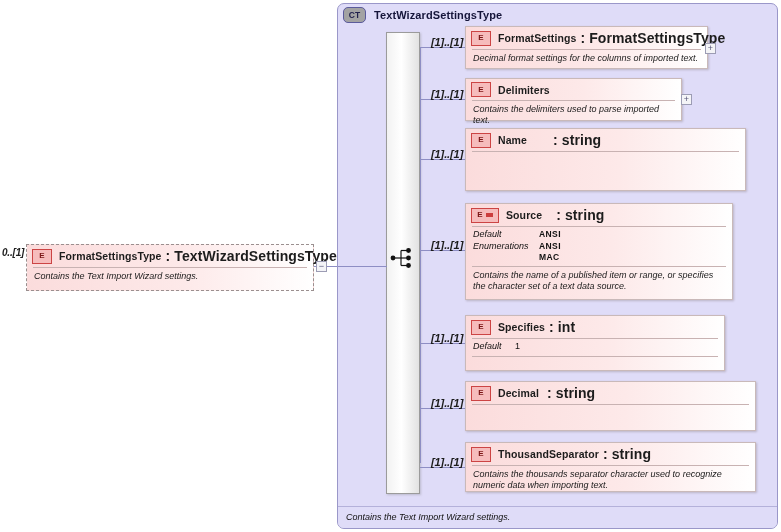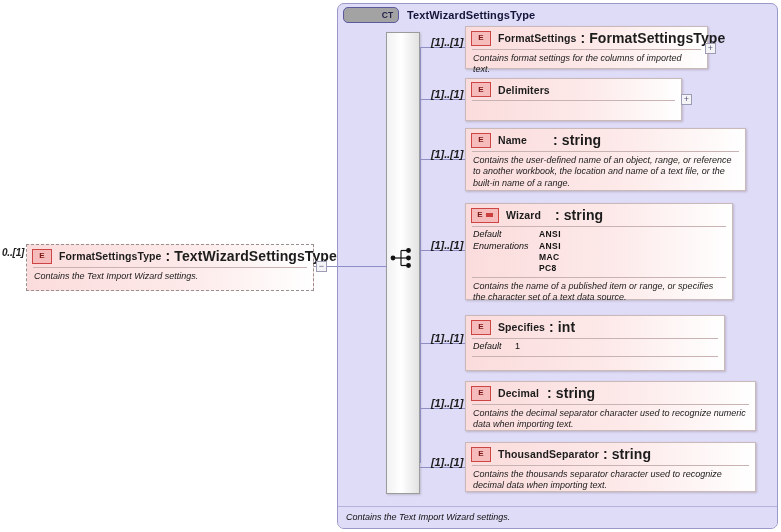--- a/index.html
+++ b/index.html
@@ -167,21 +167,20 @@
     width: 21px;
     height: 14px;
     border: 1px solid #5b5b9c;
     border-radius: 5px;
     background: #a3a3a3;
     color: #22224d;
     font-size: 8.5px;
     font-weight: bold;
     line-height: 1;
     margin-right: 8px;
-    padding-left: 33px;
   }
   .ct-title {
     font-size: 11px;
     font-weight: bold;
     color: #15153a;
     letter-spacing: 0.1px;
   }
 
   
   .ct-doc {
@@ -308,71 +307,67 @@
   <div class="occurs" style="left:431px; top:397px;">[1]..[1]</div>
   <div class="occurs" style="left:431px; top:456px;">[1]..[1]</div>
 
   <div class="elem-box" style="left:465px; top:26px; width:243px; height:43px;">
     <div class="elem-head">
       <span class="badge">E</span>
       <span class="elem-name">FormatSettings</span>
       <span class="elem-type"><span>:</span>&nbsp;<span>FormatSettingsType</span></span>
     </div>
     <div class="elem-sep"></div>
-    <div class="elem-doc">Contains format settings for the columns of imported text.</div>
+    <div class="elem-doc">Decimal format settings for the columns of imported text.</div>
   </div>
   <div class="hline" style="left:708px; top:48px; width:4px;"></div>
   <div class="toggle" style="left:705px; top:43px;">+</div>
 
   <div class="elem-box" style="left:465px; top:78px; width:217px; height:43px;">
     <div class="elem-head">
       <span class="badge">E</span>
       <span class="elem-name">Delimiters</span>
     </div>
     <div class="elem-sep"></div>
+    <div class="elem-doc">Contains the delimiters used to parse imported text.</div>
   </div>
   <div class="toggle" style="left:681px; top:94px;">+</div>
 
   <div class="elem-box" style="left:465px; top:128px; width:281px; height:63px;">
     <div class="elem-head">
       <span class="badge">E</span>
       <span class="elem-name">Name</span>
       <span class="elem-type" style="margin-left:26px;"><span>:</span>&nbsp;<span>string</span></span>
     </div>
     <div class="elem-sep"></div>
-    <div class="elem-doc">Contains the user-defined name of an object, range, or reference to another workbook, the location and name of a text file, or the built-in name of a range.</div>
   </div>
 
   <div class="elem-box" style="left:465px; top:203px; width:268px; height:97px;">
     <div class="elem-head">
       <span class="badge restricted">
           <span>E</span>
           <span class="dash"></span>
         </span>
-      <span class="elem-name">Wizard</span>
+      <span class="elem-name">Source</span>
       <span class="elem-type" style="margin-left:14px;"><span>:</span>&nbsp;<span>string</span></span>
     </div>
     <div class="elem-sep"></div>
     <div class="facets">
       <div class="facet-row">
         <span class="facet-label">Default</span>
         <span class="facet-val">ANSI</span>
       </div>
       <div class="facet-row">
         <span class="facet-label">Enumerations</span>
         <span class="facet-val">ANSI</span>
       </div>
       <div class="facet-row">
         <span class="facet-label"></span>
         <span class="facet-val">MAC</span>
       </div>
-      <div class="facet-row">
-        <span class="facet-label"></span>
-        <span class="facet-val">PC8</span>
-      </div>
     </div>
     <div class="elem-sep"></div>
     <div class="elem-doc">Contains the name of a published item or range, or specifies the character set of a text data source.</div>
   </div>
 
   <div class="elem-box" style="left:465px; top:315px; width:260px; height:56px;">
     <div class="elem-head">
       <span class="badge">E</span>
       <span class="elem-name">Specifies</span>
       <span class="elem-type"><span>:</span>&nbsp;<span>int</span></span>
@@ -387,28 +382,27 @@
     <div class="elem-sep"></div>
   </div>
 
   <div class="elem-box" style="left:465px; top:381px; width:291px; height:50px;">
     <div class="elem-head">
       <span class="badge">E</span>
       <span class="elem-name">Decimal</span>
       <span class="elem-type" style="margin-left:8px;"><span>:</span>&nbsp;<span>string</span></span>
     </div>
     <div class="elem-sep"></div>
-    <div class="elem-doc">Contains the decimal separator character used to recognize numeric data when importing text.</div>
   </div>
 
   <div class="elem-box" style="left:465px; top:442px; width:291px; height:50px;">
     <div class="elem-head">
       <span class="badge">E</span>
       <span class="elem-name">ThousandSeparator</span>
       <span class="elem-type"><span>:</span>&nbsp;<span>string</span></span>
     </div>
     <div class="elem-sep"></div>
-    <div class="elem-doc">Contains the thousands separator character used to recognize decimal data when importing text.</div>
+    <div class="elem-doc">Contains the thousands separator character used to recognize numeric data when importing text.</div>
   </div>
 
   <div class="ct-doc">Contains the Text Import Wizard settings.</div>
 
 </div>
 
 </body></html>

